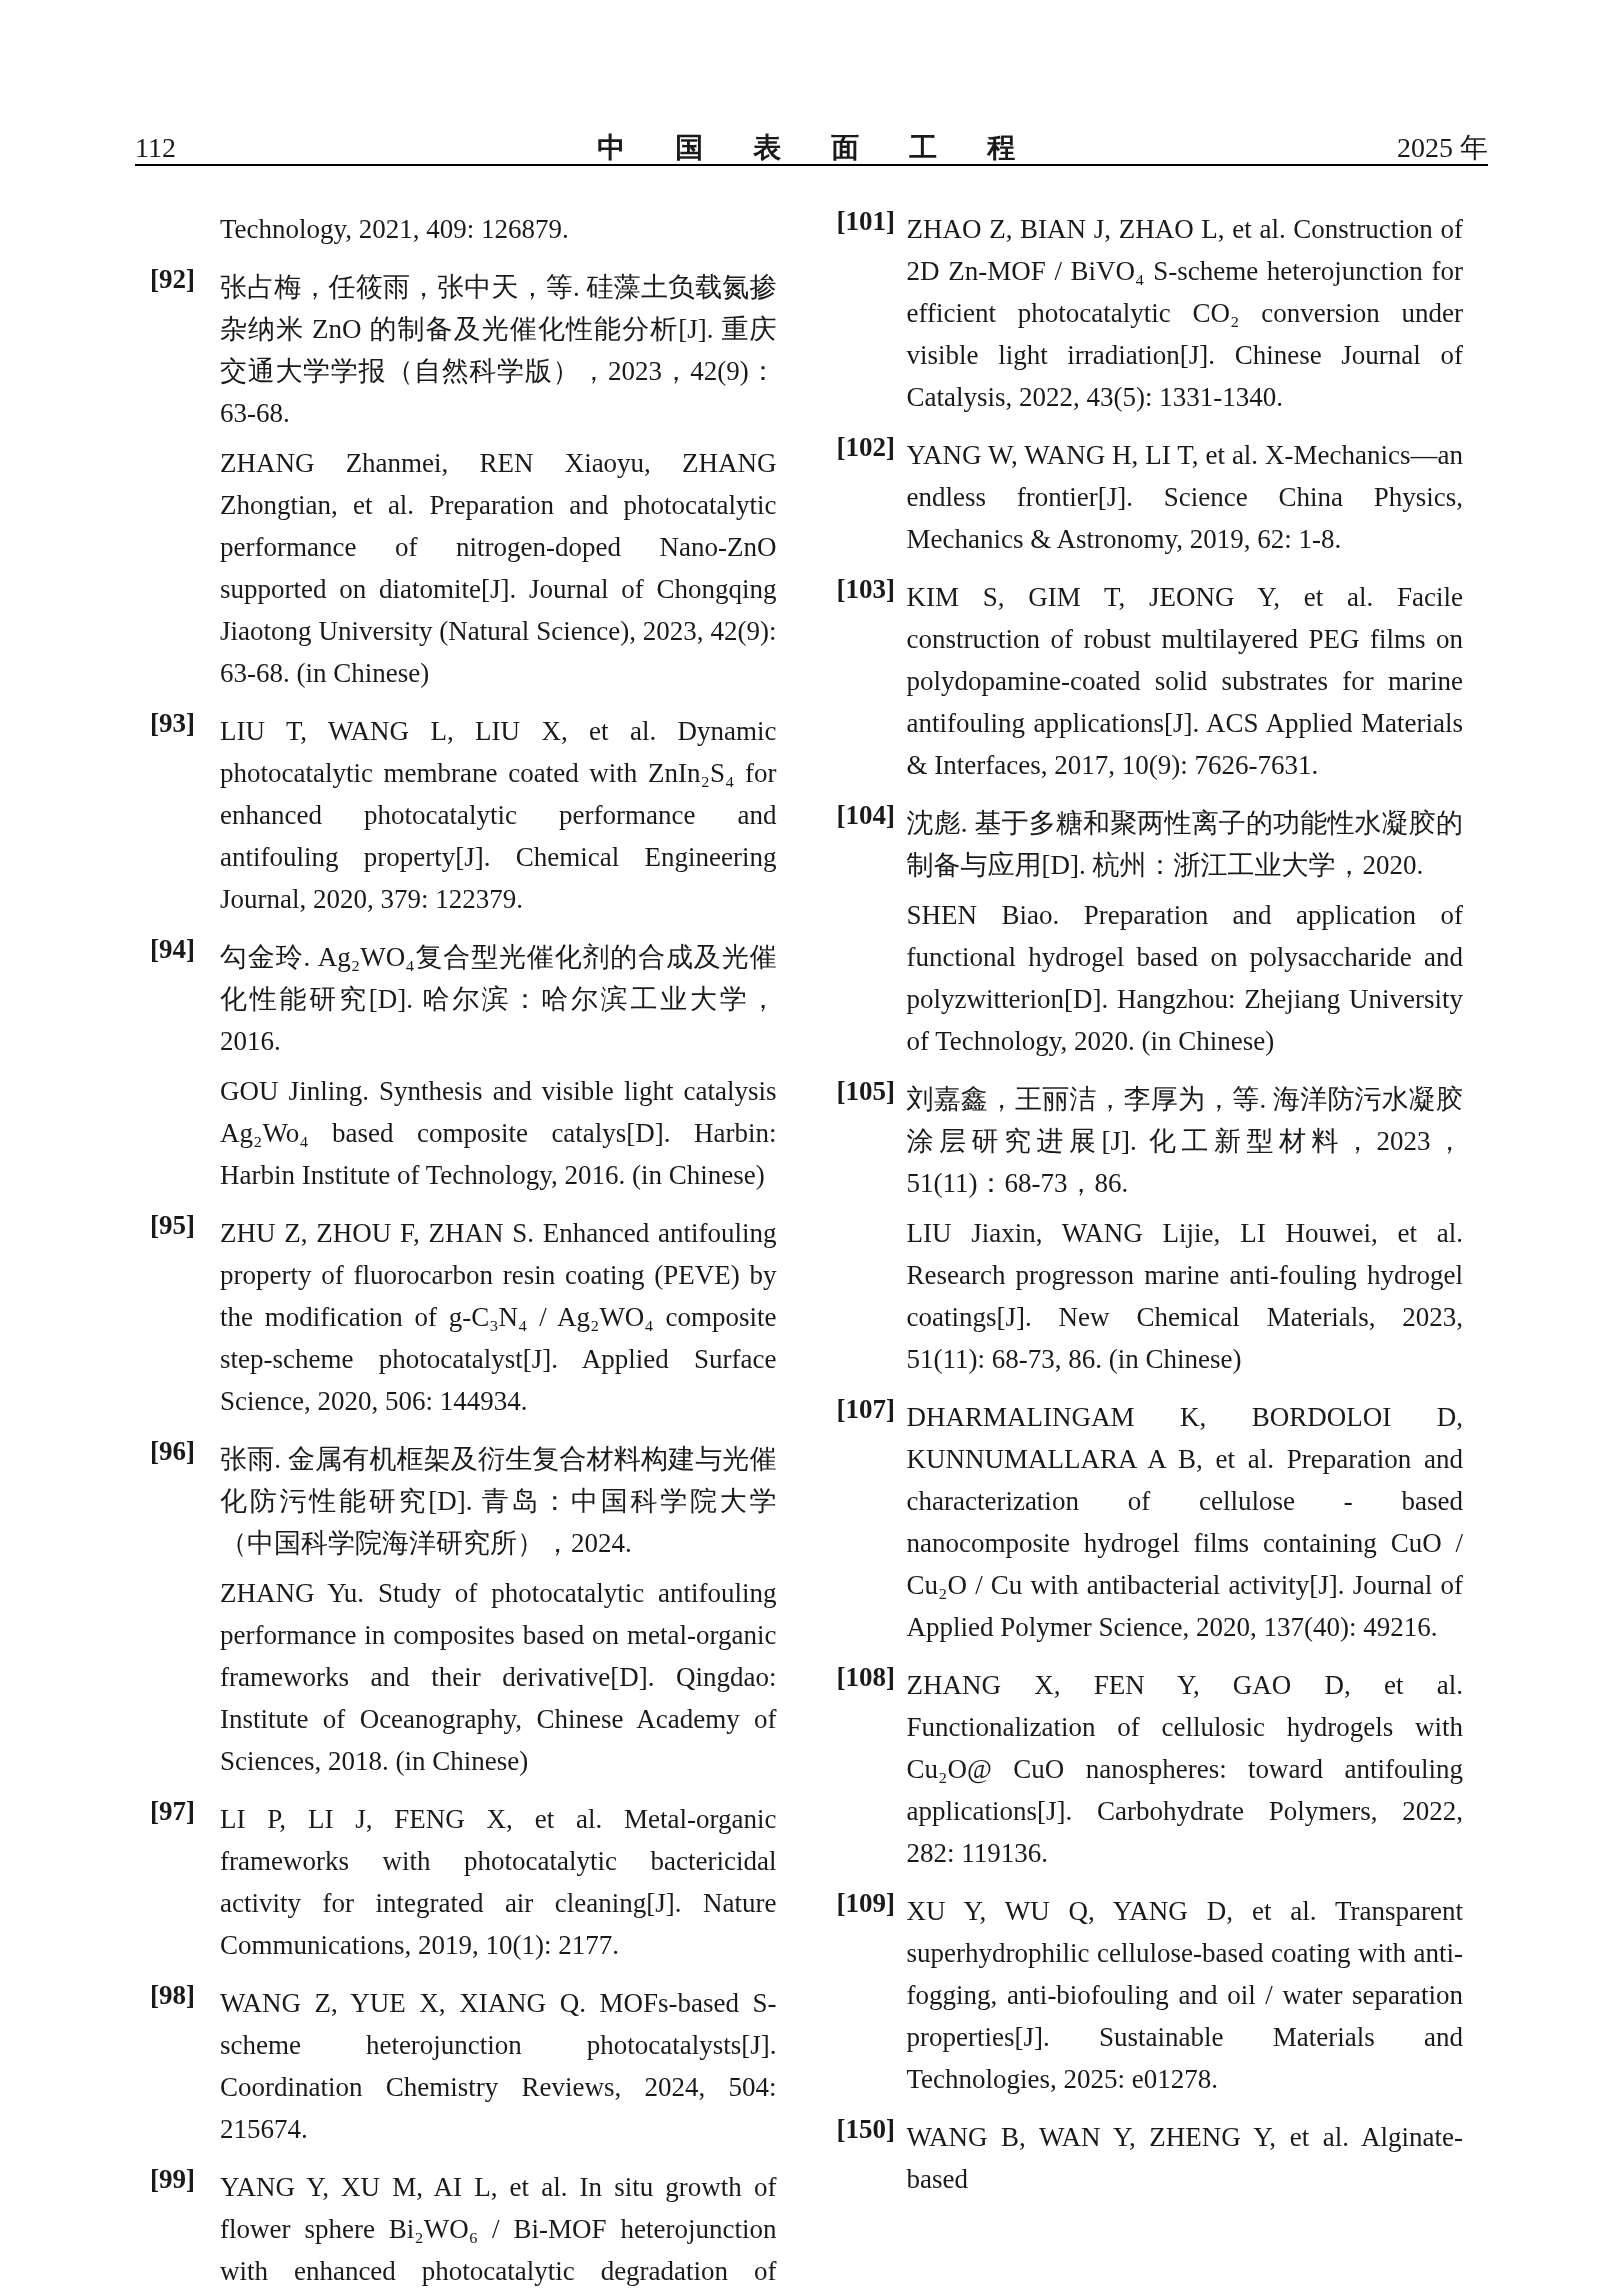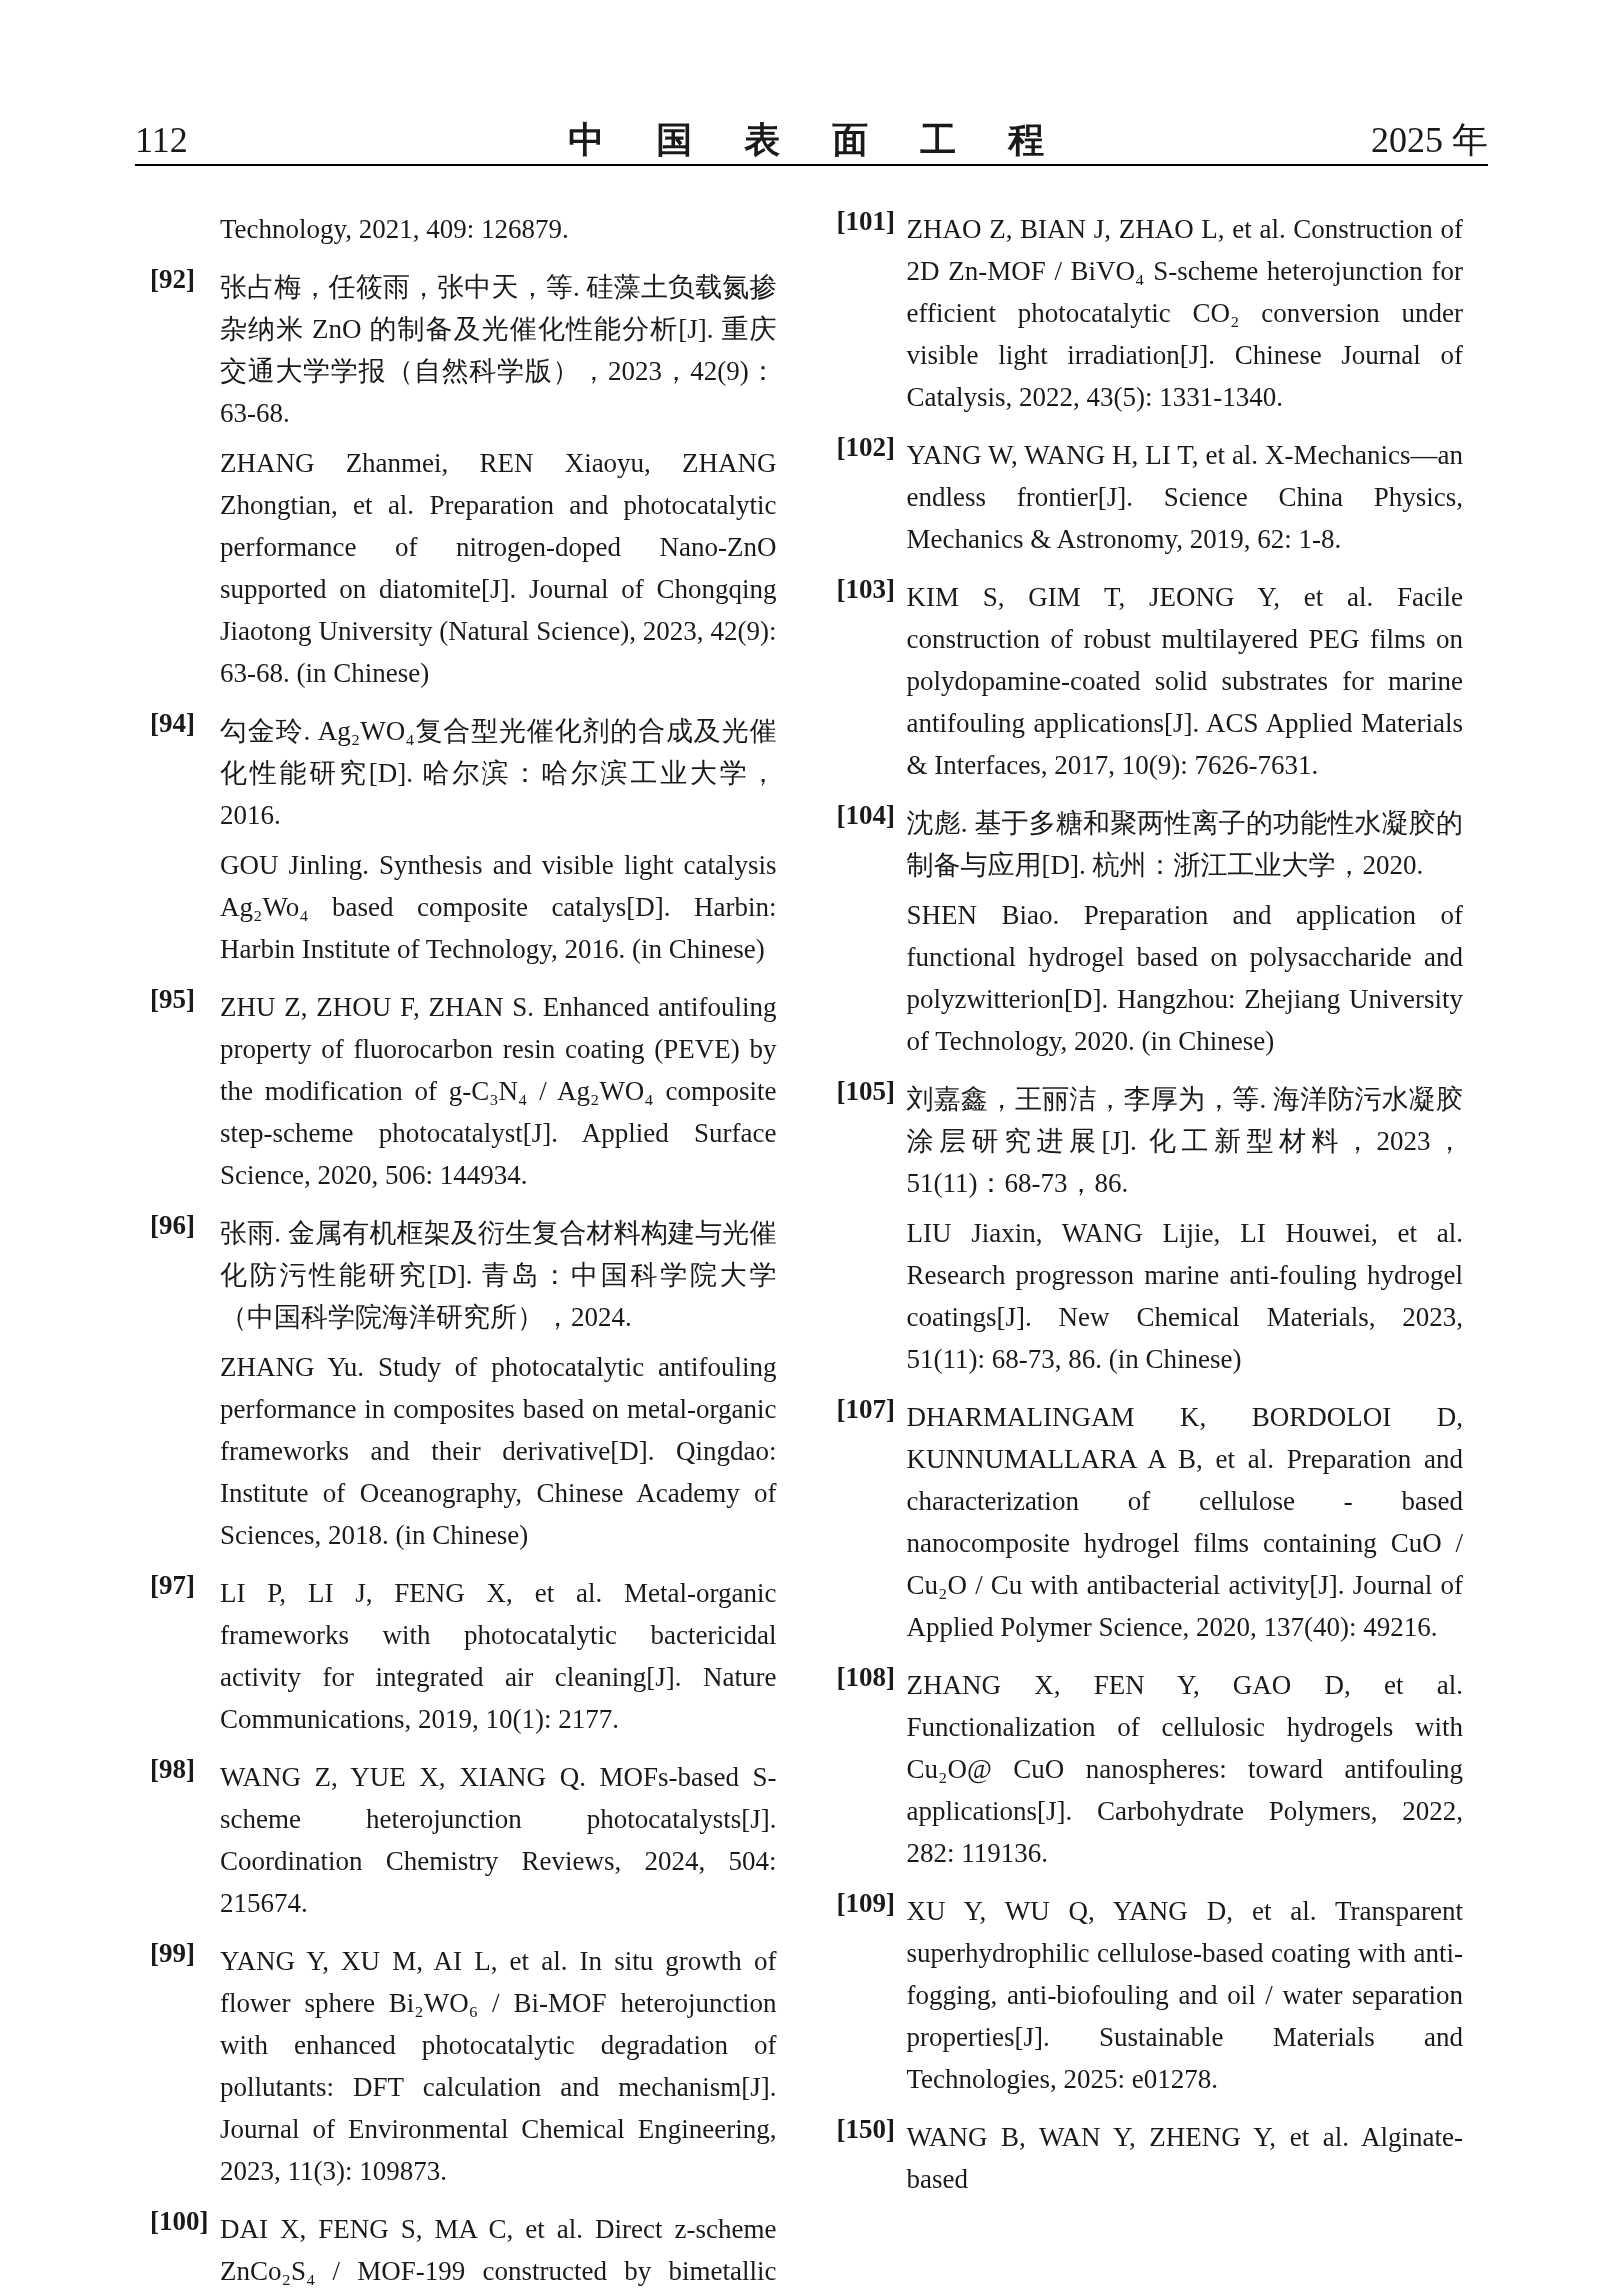--- a/index.html
+++ b/index.html
@@ -11,27 +11,27 @@
     position: relative;
     width: 1623px;
     height: 2295px;
     background: #ffffff;
     font-family: "Liberation Serif", "DejaVu Serif", serif;
     color: #1a1a1a;
     overflow: hidden;
   }
   .header {
     position: absolute;
-    top: 125px;
+    top: 132px;
     left: 135px;
     width: 1353px;
     display: flex;
     justify-content: space-between;
     align-items: baseline;
-    font-size: 36px;
+    font-size: 28px;
     line-height: 31px;
   }
   .header .page-number {
     min-width: 131px;
     text-align: left;
   }
   .header .journal-title {
     flex: 1;
     text-align: center;
     font-weight: bold;
@@ -105,20 +105,26 @@
       </div>
 
       <div class="ref">
         <span class="ref-num">[92]</span>
         <div class="ref-body">
           <p>张占梅，任筱雨，张中天，等. 硅藻土负载氮掺杂纳米 ZnO 的制备及光催化性能分析[J]. 重庆交通大学学报（自然科学版），2023，42(9)：63-68.</p>
           <p>ZHANG Zhanmei, REN Xiaoyu, ZHANG Zhongtian, et al. Preparation and photocatalytic performance of nitrogen-doped Nano-ZnO supported on diatomite[J]. Journal of Chongqing Jiaotong University (Natural Science), 2023, 42(9): 63-68. (in Chinese)</p>
         </div>
       </div>
 
+      <div class="ref">
+        <span class="ref-num">[93]</span>
+        <div class="ref-body">
+          <p>LIU T, WANG L, LIU X, et al. Dynamic photocatalytic membrane coated with ZnIn₂S₄ for enhanced photocatalytic performance and antifouling property[J]. Chemical Engineering Journal, 2020, 379: 122379.</p>
+        </div>
+      </div>
 
       <div class="ref">
         <span class="ref-num">[94]</span>
         <div class="ref-body">
           <p>勾金玲. Ag₂WO₄复合型光催化剂的合成及光催化性能研究[D]. 哈尔滨：哈尔滨工业大学，2016.</p>
           <p>GOU Jinling. Synthesis and visible light catalysis Ag₂Wo₄ based composite catalys[D]. Harbin: Harbin Institute of Technology, 2016. (in Chinese)</p>
         </div>
       </div>
 
       <div class="ref">

